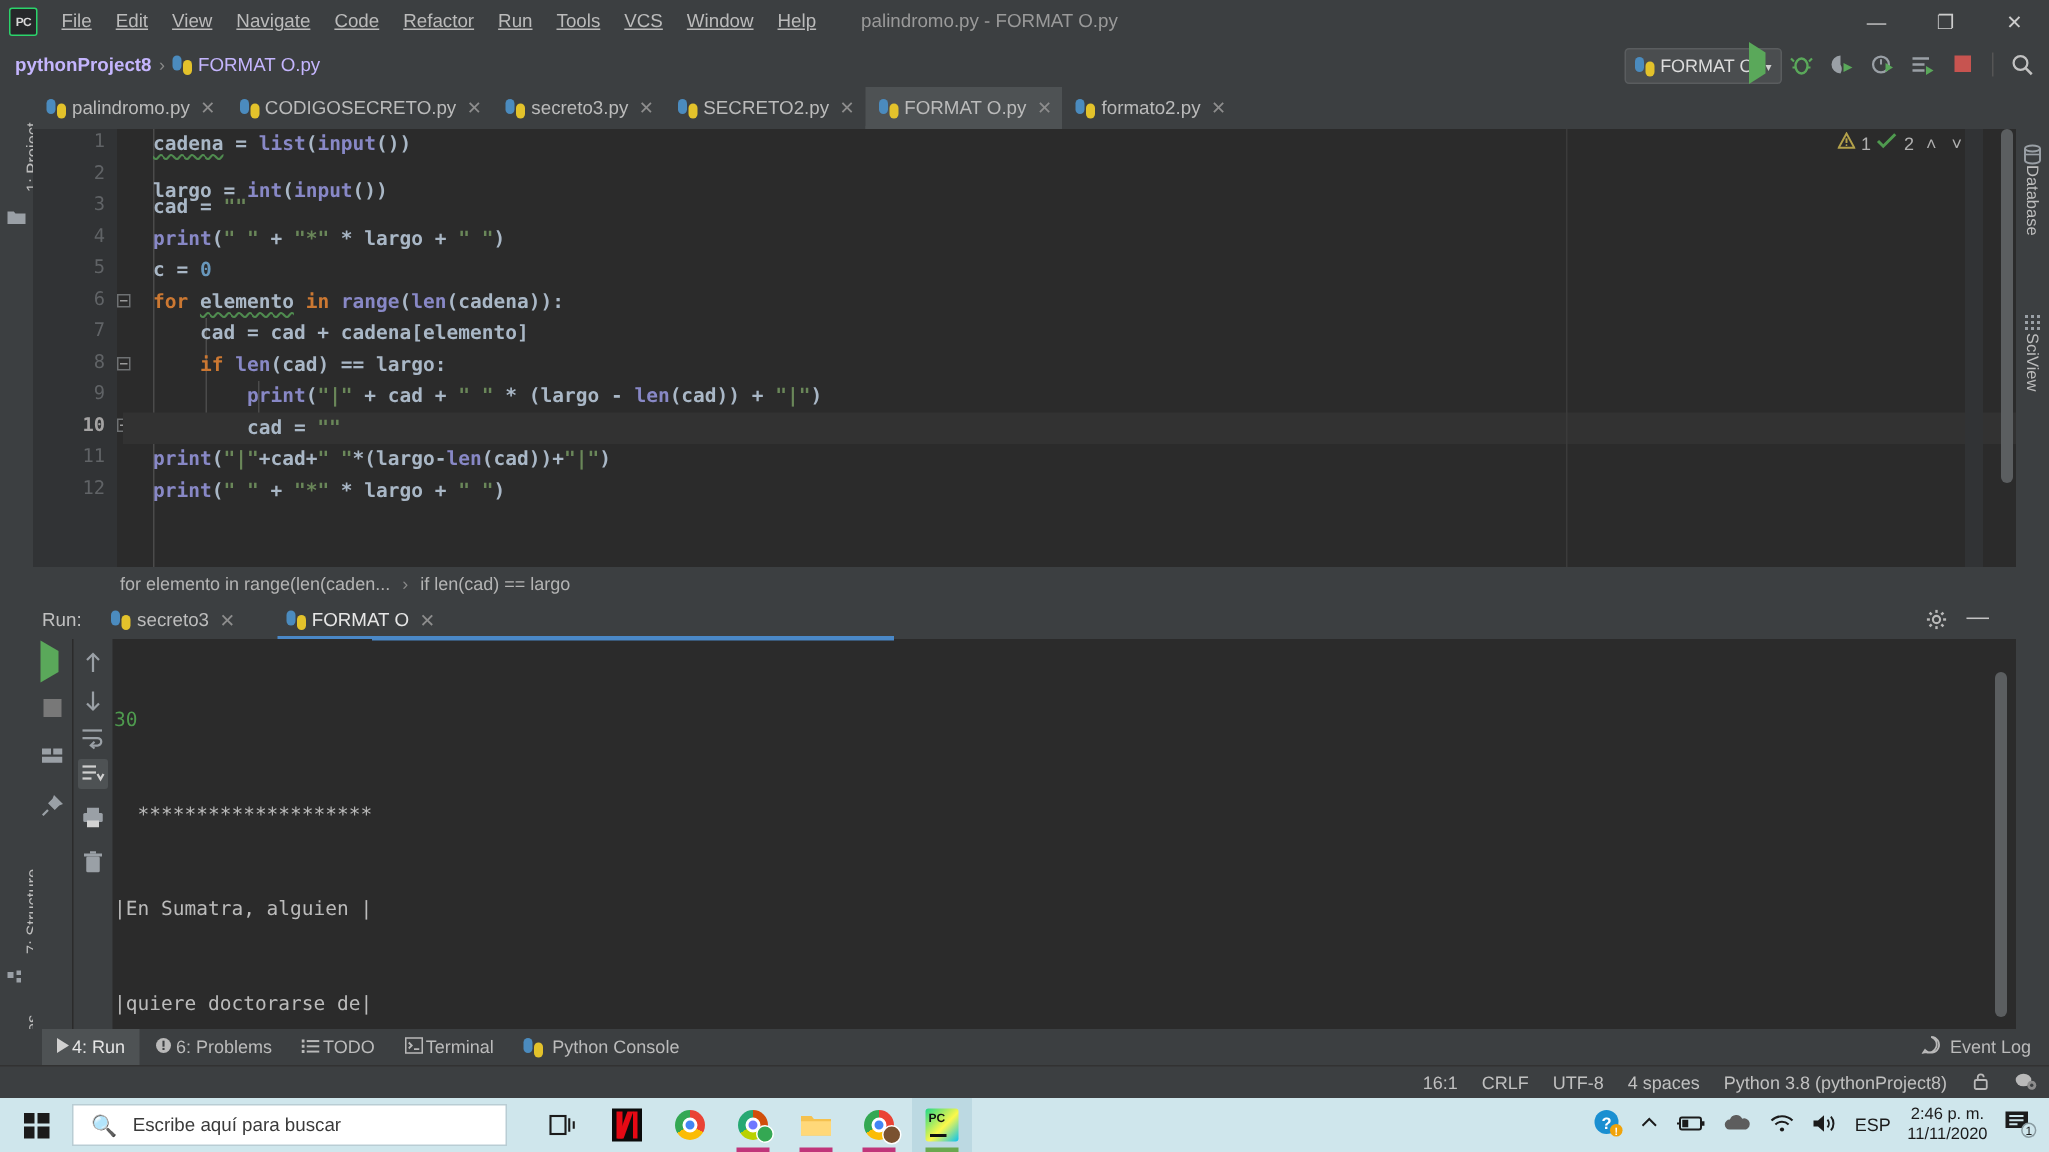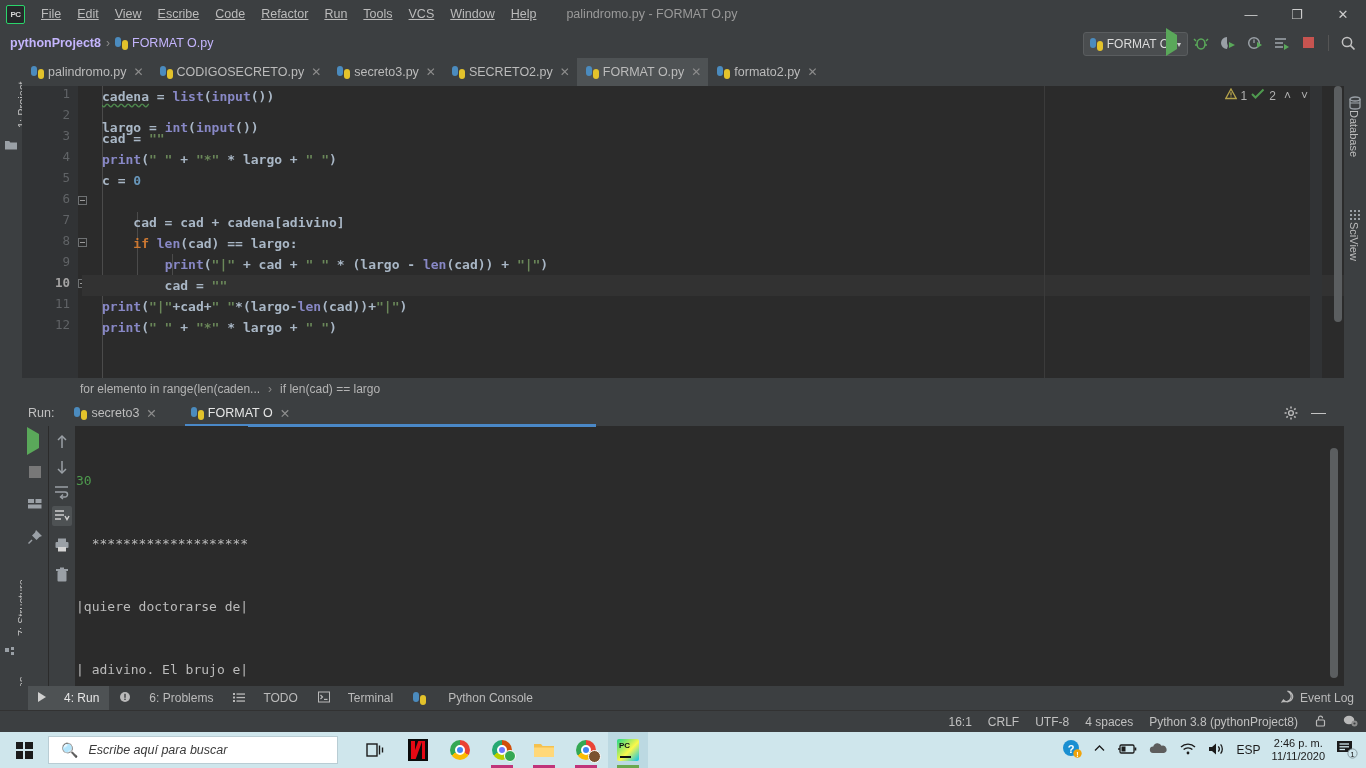--- a/index.html
+++ b/index.html
@@ -101,37 +101,37 @@
   .rtbtn{position:absolute;left:5px;width:16px;height:16px;}
   .rtbtn.sel{background:#4e5254;border-radius:2px;left:3px;width:20px;height:20px;}
   .console{position:absolute;left:54px;top:0;right:0;height:260px;font-family:"DejaVu Sans Mono",monospace;font-size:13px;line-height:21px;
            color:#bbbbbb;white-space:pre;padding-top:2px;box-sizing:border-box;}
   .console .inputline{color:#4e9a4e;}
   .cons-scroll{position:absolute;right:6px;top:22px;width:8px;height:230px;background:#5b5e60;border-radius:4px;}
   .cons-top{position:absolute;left:248px;top:424px;width:348px;height:3px;background:#4a88c7;}
 
   
   .botbar{position:absolute;left:0;top:686px;width:1366px;height:24px;background:#3c3f41;display:flex;align-items:center;}
-  .bb{display:flex;align-items:center;height:24px;padding:0 10px;font-size:12px;color:#bbbbbb;gap:18px;}
+  .bb{display:flex;align-items:center;height:24px;padding:0 10px;font-size:12px;color:#bbbbbb;gap:2px;}
   .bb.active{background:#4e5254;color:#e6e6e6;}
   .eventlog{position:absolute;right:12px;display:flex;align-items:center;gap:6px;font-size:12px;color:#bbbbbb;}
 
   
   .status{position:absolute;left:0;top:710px;width:1366px;height:22px;background:#3c3f41;display:flex;align-items:center;
           border-top:1px solid #323232;}
   .st-right{position:absolute;right:8px;display:flex;align-items:center;gap:16px;font-size:12px;color:#c0c0c0;}
 
   
   .taskbar{position:absolute;left:0;top:732px;width:1366px;height:36px;background:#cfe6ec;display:flex;align-items:center;}
   .startbtn{width:48px;height:36px;display:flex;align-items:center;justify-content:center;}
   .winlogo{width:17px;height:17px;display:grid;grid-template-columns:1fr 1fr;grid-template-rows:1fr 1fr;gap:2px;}
   .winlogo i{background:#1b1b1b;display:block;}
   .searchbox{width:290px;height:28px;background:#ffffff;display:flex;align-items:center;border:1px solid #b9cdd4;box-sizing:border-box;}
   .searchbox .mag{margin:0 10px 0 12px;font-size:14px;color:#333;}
-  .searchbox .ph{font-size:12.5px;color:#3a3a3a;font-style:italic;}
+  .searchbox .ph{font-size:12.5px;color:#3a3a3a;}
   .tbicons{display:flex;align-items:center;gap:2px;margin-left:18px;}
   .tbi{width:40px;height:36px;display:flex;align-items:center;justify-content:center;position:relative;}
   .tbi.run:after{content:"";position:absolute;bottom:0;left:9px;width:22px;height:3px;background:#c0357a;}
   .tbi.act{background:#bcd9e2;}
   .tbi.act:after{content:"";position:absolute;bottom:0;left:9px;width:22px;height:3px;background:#6aa84f;}
   .tray{position:absolute;right:0;display:flex;align-items:center;height:36px;gap:11px;padding-right:8px;color:#1b1b1b;}
   .tray .clock{font-size:11px;line-height:13px;text-align:center;color:#1b1b1b;}
   .chrome{width:20px;height:20px;border-radius:50%;position:relative;overflow:hidden;background:
           conic-gradient(#ea4335 0 33%, #fbbc05 33% 66%, #34a853 66% 100%);}
   .chrome:after{content:"";position:absolute;left:5px;top:5px;width:10px;height:10px;border-radius:50%;background:#4285f4;border:2px solid #fff;box-sizing:border-box;}
@@ -140,21 +140,21 @@
 <body>
 
 <div class="app">
 
   <div class="titlebar">
     <div class="pc-logo">PC</div>
     <div class="menu">
       <div class="menu-item"><u>File</u></div>
       <div class="menu-item"><u>Edit</u></div>
       <div class="menu-item"><u>View</u></div>
-      <div class="menu-item"><u>Escribe</u></div>
+      <div class="menu-item"><u>Navigate</u></div>
       <div class="menu-item"><u>Code</u></div>
       <div class="menu-item"><u>Refactor</u></div>
       <div class="menu-item"><u>Run</u></div>
       <div class="menu-item"><u>Tools</u></div>
       <div class="menu-item"><u>VCS</u></div>
       <div class="menu-item"><u>Window</u></div>
       <div class="menu-item"><u>Help</u></div>
     </div>
     <div class="title-doc">palindromo.py - FORMAT O.py</div>
     <div class="win-ctrl">
@@ -345,21 +345,22 @@
     <div class="codearea">
       <div class="indentline" style="left:20px;top:0;height:292px;"></div>
       <div class="indentline" style="left:55px;top:126px;height:84px;"></div>
       <div class="indentline" style="left:90px;top:168px;height:42px;"></div>
 
       <div class="cline" style="top:0px;"><span class="spell">cadena</span> = <span class="bi">list</span>(<span class="bi">input</span>())</div>
       <div class="cline" style="top:31px;">largo = <span class="bi">int</span>(<span class="bi">input</span>())</div>
       <div class="cline" style="top:42px;">cad = <span class="str">""</span></div>
       <div class="cline" style="top:63px;"><span class="bi">print</span>(<span class="str">" "</span> + <span class="str">"*"</span> * largo + <span class="str">" "</span>)</div>
       <div class="cline" style="top:84px;">c = <span class="num">0</span></div>
-      <div class="cline" style="top:126px;">    cad = cad + cadena[adivino]</div>
+      <div class="cline" style="top:105px;"><span class="kw">for</span> <span class="spell">elemento</span> <span class="kw">in</span> <span class="bi">range</span>(<span class="bi">len</span>(cadena)):</div>
+      <div class="cline" style="top:126px;">    cad = cad + cadena[elemento]</div>
       <div class="cline" style="top:147px;">    <span class="kw">if</span> <span class="bi">len</span>(cad) == largo:</div>
       <div class="cline" style="top:168px;">        <span class="bi">print</span>(<span class="str">"|"</span> + cad + <span class="str">" "</span> * (largo - <span class="bi">len</span>(cad)) + <span class="str">"|"</span>)</div>
       <div class="cline hl" style="top:189px;">        cad = <span class="str">""</span></div>
       <div class="cline" style="top:210px;"><span class="bi">print</span>(<span class="str">"|"</span>+cad+<span class="str">" "</span>*(largo-<span class="bi">len</span>(cad))+<span class="str">"|"</span>)</div>
       <div class="cline" style="top:231px;"><span class="bi">print</span>(<span class="str">" "</span> + <span class="str">"*"</span> * largo + <span class="str">" "</span>)</div>
     </div>
 
     <div class="rightpanel-edge"></div>
     <div class="marks"></div>
     <div class="inspect">
@@ -479,20 +480,21 @@
             <rect x="3.5" y="4" width="9" height="10.5" rx="1" fill="#9aa0a6"></rect>
             <rect x="2" y="2" width="12" height="2" fill="#9aa0a6"></rect>
             <rect x="6" y="0.5" width="4" height="1.6" fill="#9aa0a6"></rect>
           </svg>
       </div>
     </div>
 
     <div class="console">
       <div class="inputline">30</div>
       <div>  ********************</div>
+      <div>|En Sumatra, alguien |</div>
       <div>|quiere doctorarse de|</div>
       <div>| adivino. El brujo e|</div>
       
       
       
       
       
       
       <div></div>
       

